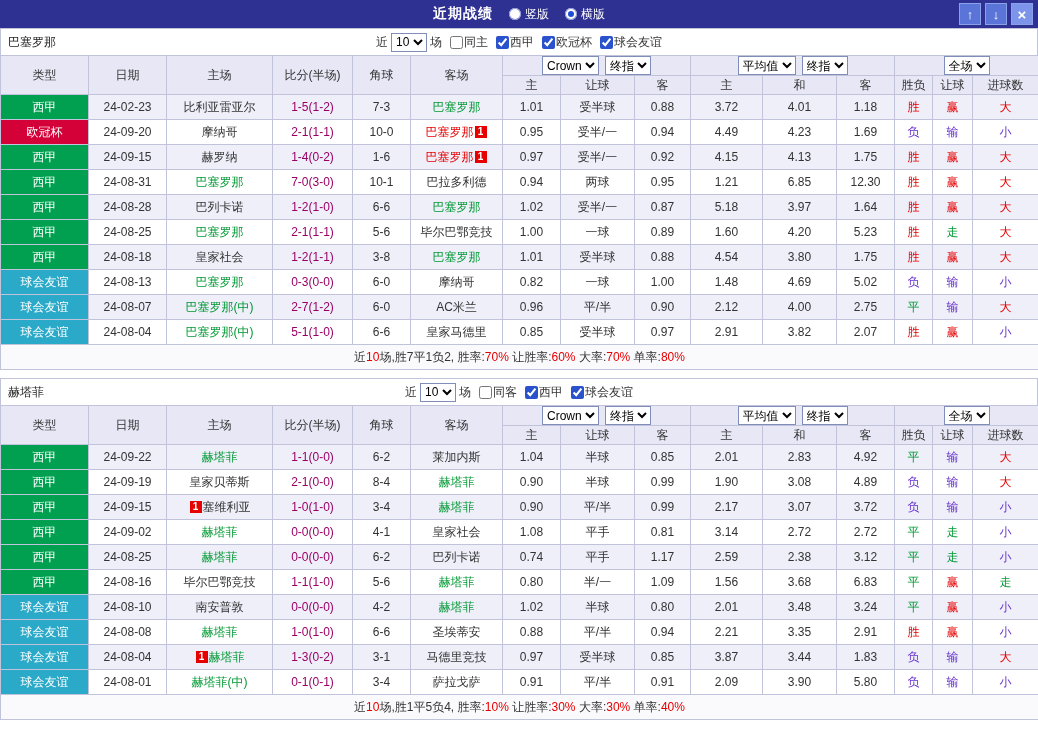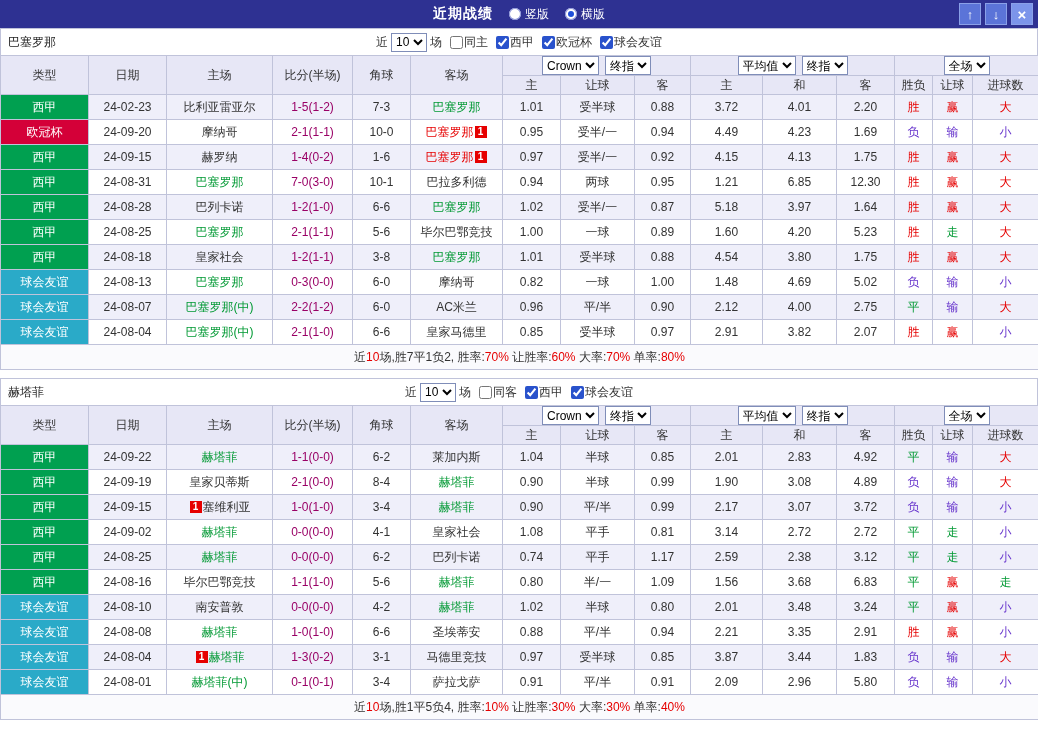--- a/index.html
+++ b/index.html
@@ -170,21 +170,21 @@
             <td>24-02-23</td>
             <td><span>比利亚雷亚尔</span></td>
             <td class="score">1-5(1-2)</td>
             <td>7-3</td>
             <td><span style="color: rgb(0, 153, 51);">巴塞罗那</span></td>
             <td>1.01</td>
             <td>受半球</td>
             <td>0.88</td>
             <td>3.72</td>
             <td>4.01</td>
-            <td>2.20</td>
+            <td>1.18</td>
             <td class="res" style="color: rgb(230, 0, 0);">胜</td>
             <td class="res" style="color: rgb(230, 0, 0);">赢</td>
             <td class="res" style="color: rgb(230, 0, 0);">大</td>
           </tr>
           <tr class="even">
             <td class="league" style="background: rgb(212, 0, 56);">欧冠杯</td>
             <td>24-09-20</td>
             <td><span>摩纳哥</span></td>
             <td class="score">2-1(1-1)</td>
             <td>10-0</td>
@@ -298,38 +298,38 @@
             <td>4.69</td>
             <td>5.02</td>
             <td class="res" style="color: rgb(102, 51, 204);">负</td>
             <td class="res" style="color: rgb(102, 51, 204);">输</td>
             <td class="res" style="color: rgb(102, 51, 204);">小</td>
           </tr>
           <tr class="odd">
             <td class="league" style="background: rgb(42, 170, 200);">球会友谊</td>
             <td>24-08-07</td>
             <td><span style="color: rgb(0, 153, 51);">巴塞罗那(中)</span></td>
-            <td class="score">2-2(1-2)</td>
+            <td class="score">2-7(1-2)</td>
             <td>6-0</td>
             <td><span>AC米兰</span></td>
             <td>0.96</td>
             <td>平/半</td>
             <td>0.90</td>
             <td>2.12</td>
             <td>4.00</td>
             <td>2.75</td>
             <td class="res" style="color: rgb(0, 153, 51);">平</td>
             <td class="res" style="color: rgb(102, 51, 204);">输</td>
             <td class="res" style="color: rgb(230, 0, 0);">大</td>
           </tr>
           <tr class="even">
             <td class="league" style="background: rgb(42, 170, 200);">球会友谊</td>
             <td>24-08-04</td>
             <td><span style="color: rgb(0, 153, 51);">巴塞罗那(中)</span></td>
-            <td class="score">2-1(1-0)</td>
+            <td class="score">5-1(1-0)</td>
             <td>6-6</td>
             <td><span>皇家马德里</span></td>
             <td>0.85</td>
             <td>受半球</td>
             <td>0.97</td>
             <td>2.91</td>
             <td>3.82</td>
             <td>2.07</td>
             <td class="res" style="color: rgb(230, 0, 0);">胜</td>
             <td class="res" style="color: rgb(230, 0, 0);">赢</td>
@@ -563,21 +563,21 @@
             <td class="league" style="background: rgb(42, 170, 200);">球会友谊</td>
             <td>24-08-01</td>
             <td><span style="color: rgb(0, 153, 51);">赫塔菲(中)</span></td>
             <td class="score">0-1(0-1)</td>
             <td>3-4</td>
             <td><span>萨拉戈萨</span></td>
             <td>0.91</td>
             <td>平/半</td>
             <td>0.91</td>
             <td>2.09</td>
-            <td>2.96</td>
+            <td>3.90</td>
             <td>5.80</td>
             <td class="res" style="color: rgb(102, 51, 204);">负</td>
             <td class="res" style="color: rgb(102, 51, 204);">输</td>
             <td class="res" style="color: rgb(102, 51, 204);">小</td>
           </tr>
           <tr class="summary-row">
             <td colspan="15"><span style="color: rgb(51, 51, 51);">近</span><span style="color: rgb(230, 0, 0);">10</span><span style="color: rgb(51, 51, 51);">场,胜1平5负4, 胜率:</span><span style="color: rgb(230, 0, 0);">10%</span><span style="color: rgb(51, 51, 51);"> 让胜率:</span><span style="color: rgb(230, 0, 0);">30%</span><span style="color: rgb(51, 51, 51);"> 大率:</span><span style="color: rgb(230, 0, 0);">30%</span><span style="color: rgb(51, 51, 51);"> 单率:</span><span style="color: rgb(230, 0, 0);">40%</span></td>
           </tr>
         </tbody>
     </table>

